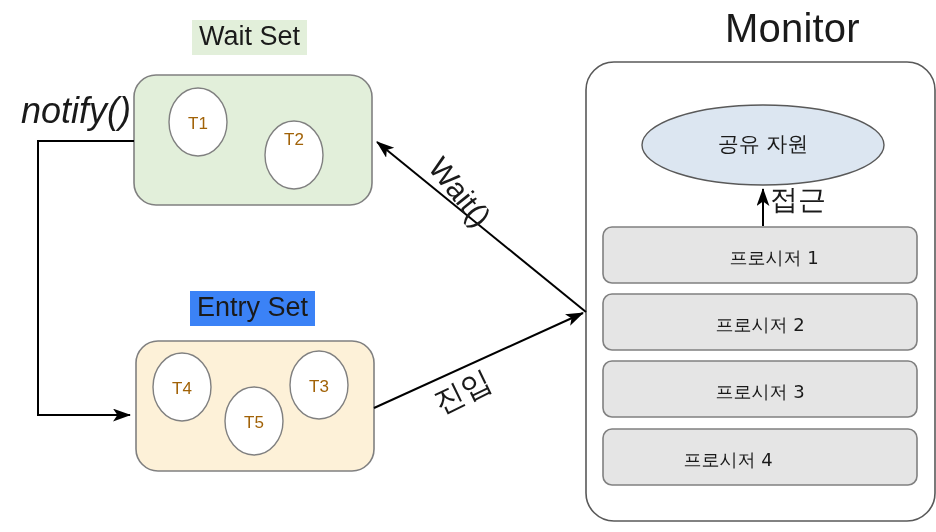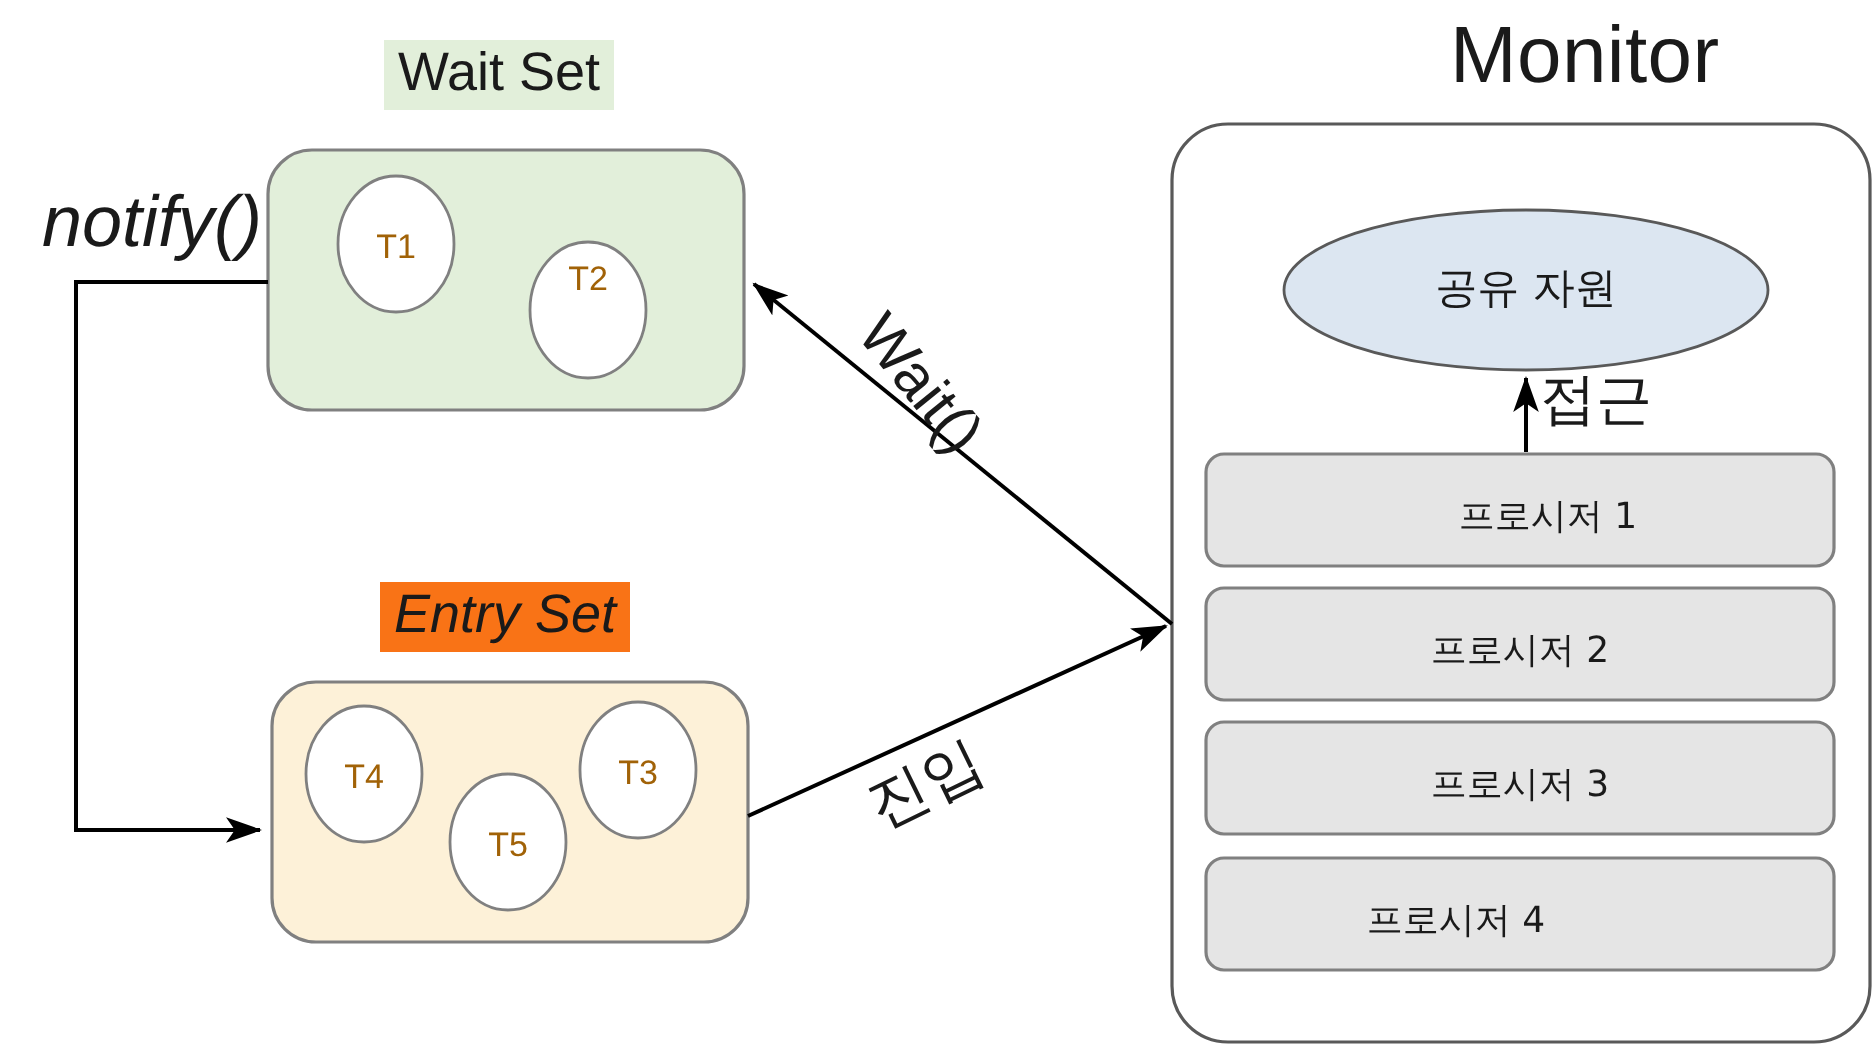--- a/index.html
+++ b/index.html
@@ -144,21 +144,21 @@
 
     <line x1="586" y1="312" x2="377" y2="142" stroke="#000000" stroke-width="2" marker-end="url(#arrowFilled)"></line>
 
     <line x1="374" y1="408" x2="583" y2="313" stroke="#000000" stroke-width="2" marker-end="url(#arrowFilled)"></line>
   </svg>
 
   <div class="txt monitor-title">Monitor</div>
 
   <div class="txt set-title wait-title" style="background:#e2efda;">Wait Set</div>
 
-  <div class="txt set-title entry-title" style="background:#f97316;font-style:italic;">Entry Set</div>
+  <div class="txt set-title entry-title" style="background:#3b82f6;">Entry Set</div>
 
   <div class="txt notify-label">notify()</div>
 
   <div class="edge-label wait-edge">Wait()</div>
 
   <div class="edge-label enter-edge kr">진입</div>
 
   <div class="thread-label" style="left:178px; top:114px; width:40px;">T1</div>
   <div class="thread-label" style="left:274px; top:130px; width:40px;">T2</div>
 

